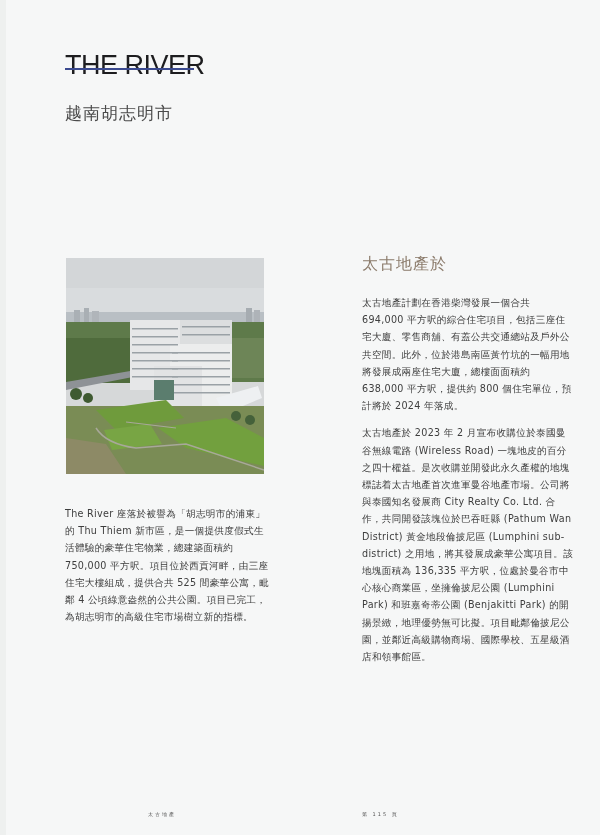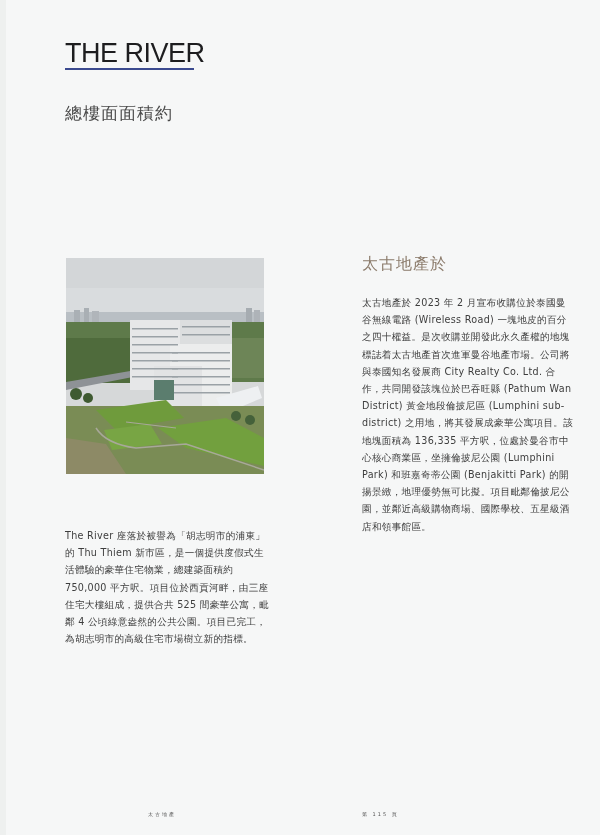--- a/index.html
+++ b/index.html
@@ -9,21 +9,21 @@
     position: relative;
     overflow: hidden;
     font-family: "DejaVu Sans", "Liberation Sans", sans-serif;
     color: #3a3a3a;
   }
   .left-strip {
     position: absolute; left: 0; top: 0; width: 6px; height: 835px;
     background: #eef0ef;
   }
   .title {
-    position: absolute; left: 65px; top: 38px;
+    position: absolute; left: 65px; top: 50px;
     font-family: "Liberation Sans", "DejaVu Sans", sans-serif;
     font-size: 27px; font-weight: 300; letter-spacing: -0.5px;
     color: #1d1d1f;
     line-height: 30px;
   }
   .title-rule {
     position: absolute; left: 65px; top: 68px; width: 129px; height: 1.5px;
     background: #3b4a8f;
   }
   .subtitle {
@@ -34,21 +34,20 @@
   .photo {
     position: absolute; left: 66px; top: 258px; width: 198px; height: 216px;
     overflow: hidden;
     background: #d6d8d9;
   }
   .photo svg { display: block; }
   .left-text {
     position: absolute; left: 65px; top: 505px; width: 205px;
     font-size: 9.6px; line-height: 17.2px; color: #3d3d3d;
     letter-spacing: 0.3px;
-    margin-top: 22px;
   }
   .left-text p { margin: 0; }
   .section-heading {
     position: absolute; left: 362px; top: 254px;
     font-size: 16px; color: #8b7b6b; letter-spacing: 1px;
     line-height: 20px;
   }
   .right-text {
     position: absolute; left: 362px; top: 294px; width: 212px;
     font-size: 9.6px; line-height: 17.2px; color: #3d3d3d;
@@ -65,21 +64,21 @@
   }
 </style>
 </head>
 <body>
 
 <div class="left-strip"></div>
 
 <div class="title">THE RIVER</div>
 <div class="title-rule"></div>
 
-<div class="subtitle">總樓面面積約</div>
+<div class="subtitle">越南胡志明市</div>
 
 <div class="photo" title="Aerial view of The River residential towers in Thu Thiem, Ho Chi Minh City, with green park land in the foreground">
   <svg width="198" height="216" viewBox="0 0 198 216" xmlns="http://www.w3.org/2000/svg">
 
     <rect x="0" y="0" width="198" height="62" fill="#d9dcde"></rect>
     <rect x="0" y="0" width="198" height="30" fill="#d3d6d8"></rect>
 
     <rect x="0" y="54" width="198" height="10" fill="#b9bfc4"></rect>
     <rect x="8" y="52" width="6" height="12" fill="#aab0b5"></rect>
     <rect x="18" y="50" width="5" height="14" fill="#a9afb4"></rect>
@@ -133,17 +132,18 @@
   </svg>
 </div>
 
 <div class="left-text">
   <p>The River 座落於被譽為「胡志明市的浦東」的 Thu Thiem 新市區，是一個提供度假式生活體驗的豪華住宅物業，總建築面積約 750,000 平方呎。項目位於西貢河畔，由三座住宅大樓組成，提供合共 525 間豪華公寓，毗鄰 4 公頃綠意盎然的公共公園。項目已完工，為胡志明市的高級住宅市場樹立新的指標。</p>
 </div>
 
 <div class="section-heading">太古地產於</div>
 
 <div class="right-text">
+  <p>太古地產計劃在香港柴灣發展一個合共 694,000 平方呎的綜合住宅項目，包括三座住宅大廈、零售商舖、有蓋公共交通總站及戶外公共空間。此外，位於港島南區黃竹坑的一幅用地將發展成兩座住宅大廈，總樓面面積約 638,000 平方呎，提供約 800 個住宅單位，預計將於 2024 年落成。</p>
   <p>太古地產於 2023 年 2 月宣布收購位於泰國曼谷無線電路 (Wireless Road) 一塊地皮的百分之四十權益。是次收購並開發此永久產權的地塊標誌着太古地產首次進軍曼谷地產市場。公司將與泰國知名發展商 City Realty Co. Ltd. 合作，共同開發該塊位於巴吞旺縣 (Pathum Wan District) 黃金地段倫披尼區 (Lumphini sub-district) 之用地，將其發展成豪華公寓項目。該地塊面積為 136,335 平方呎，位處於曼谷市中心核心商業區，坐擁倫披尼公園 (Lumphini Park) 和班嘉奇蒂公園 (Benjakitti Park) 的開揚景緻，地理優勢無可比擬。項目毗鄰倫披尼公園，並鄰近高級購物商場、國際學校、五星級酒店和領事館區。</p>
 </div>
 
 <div class="footer-left">太古地產</div>
 <div class="footer-right">第 115 頁</div>
 
 </body></html>

